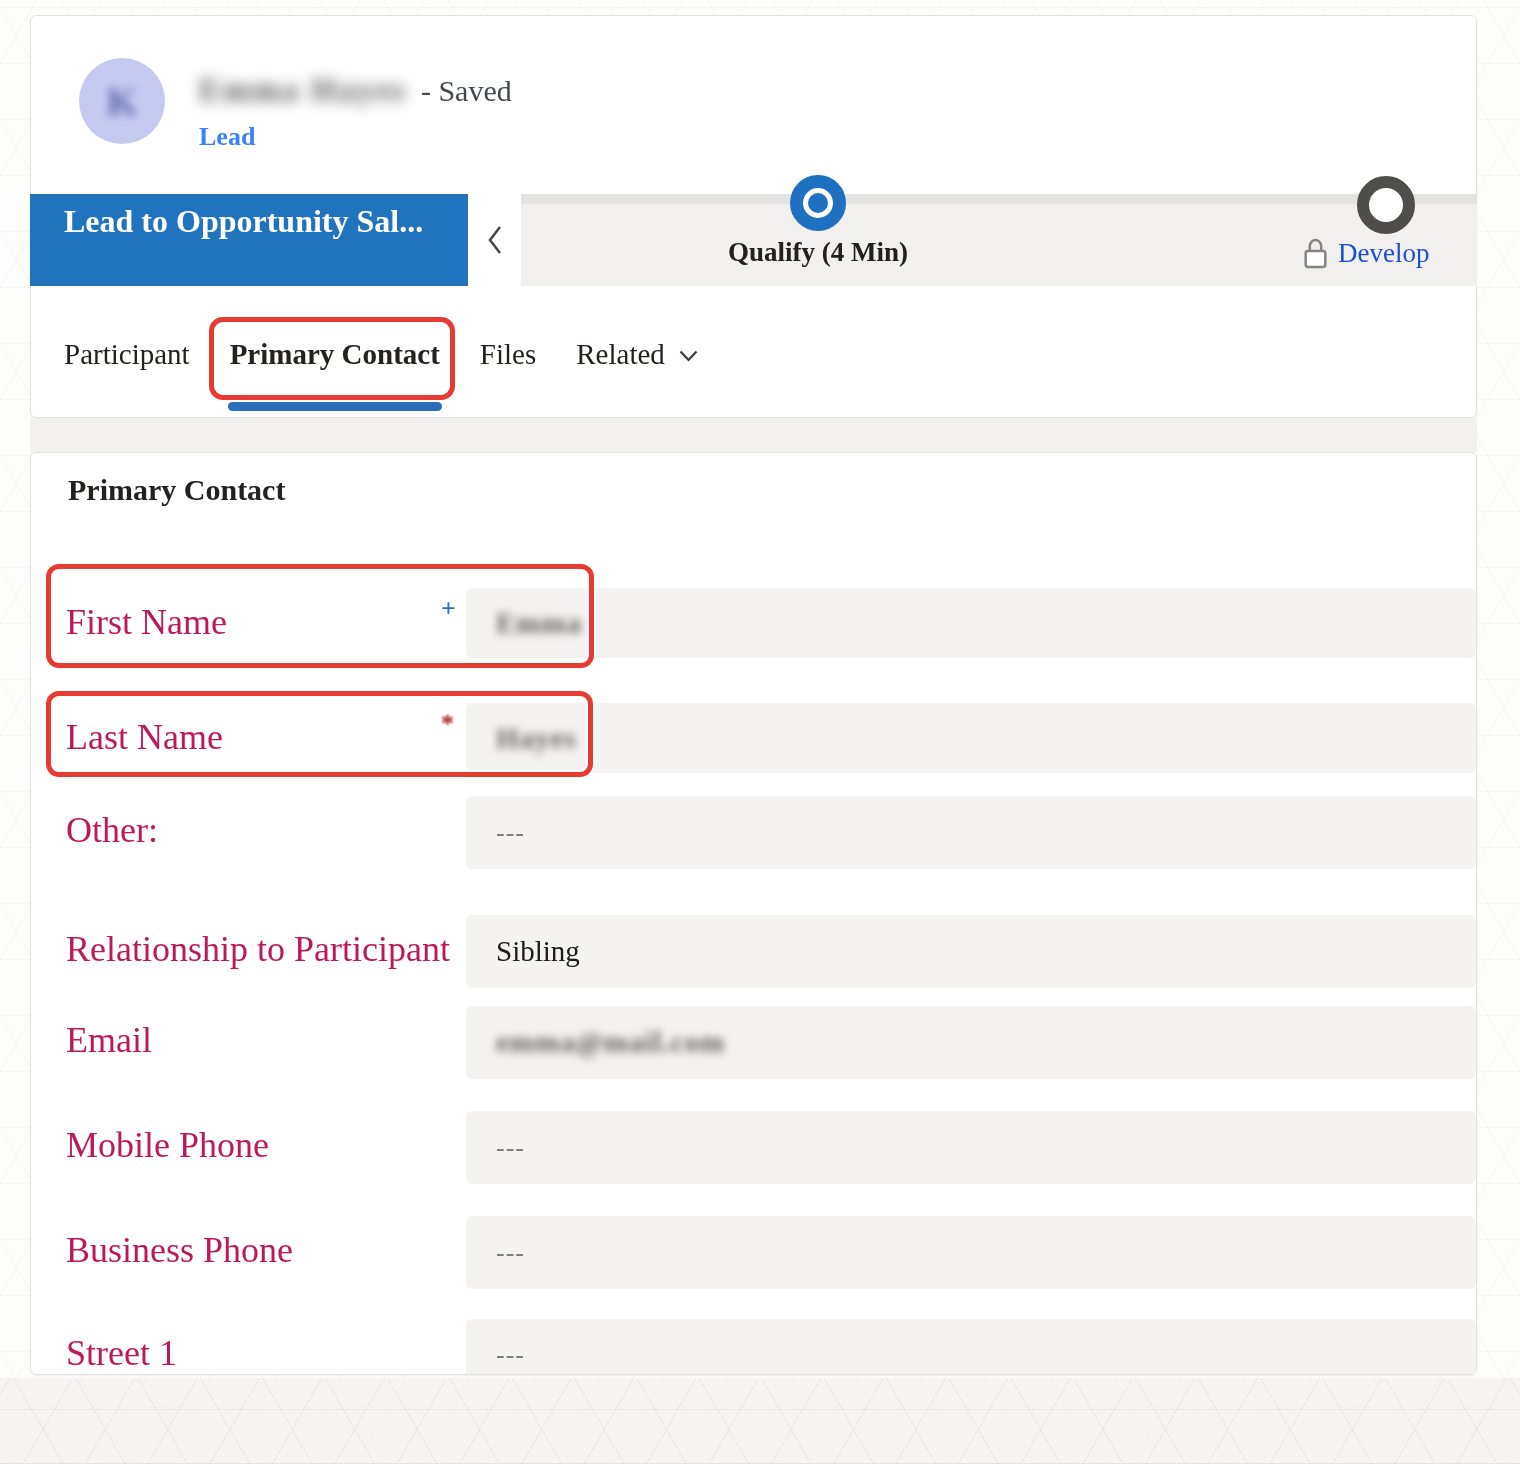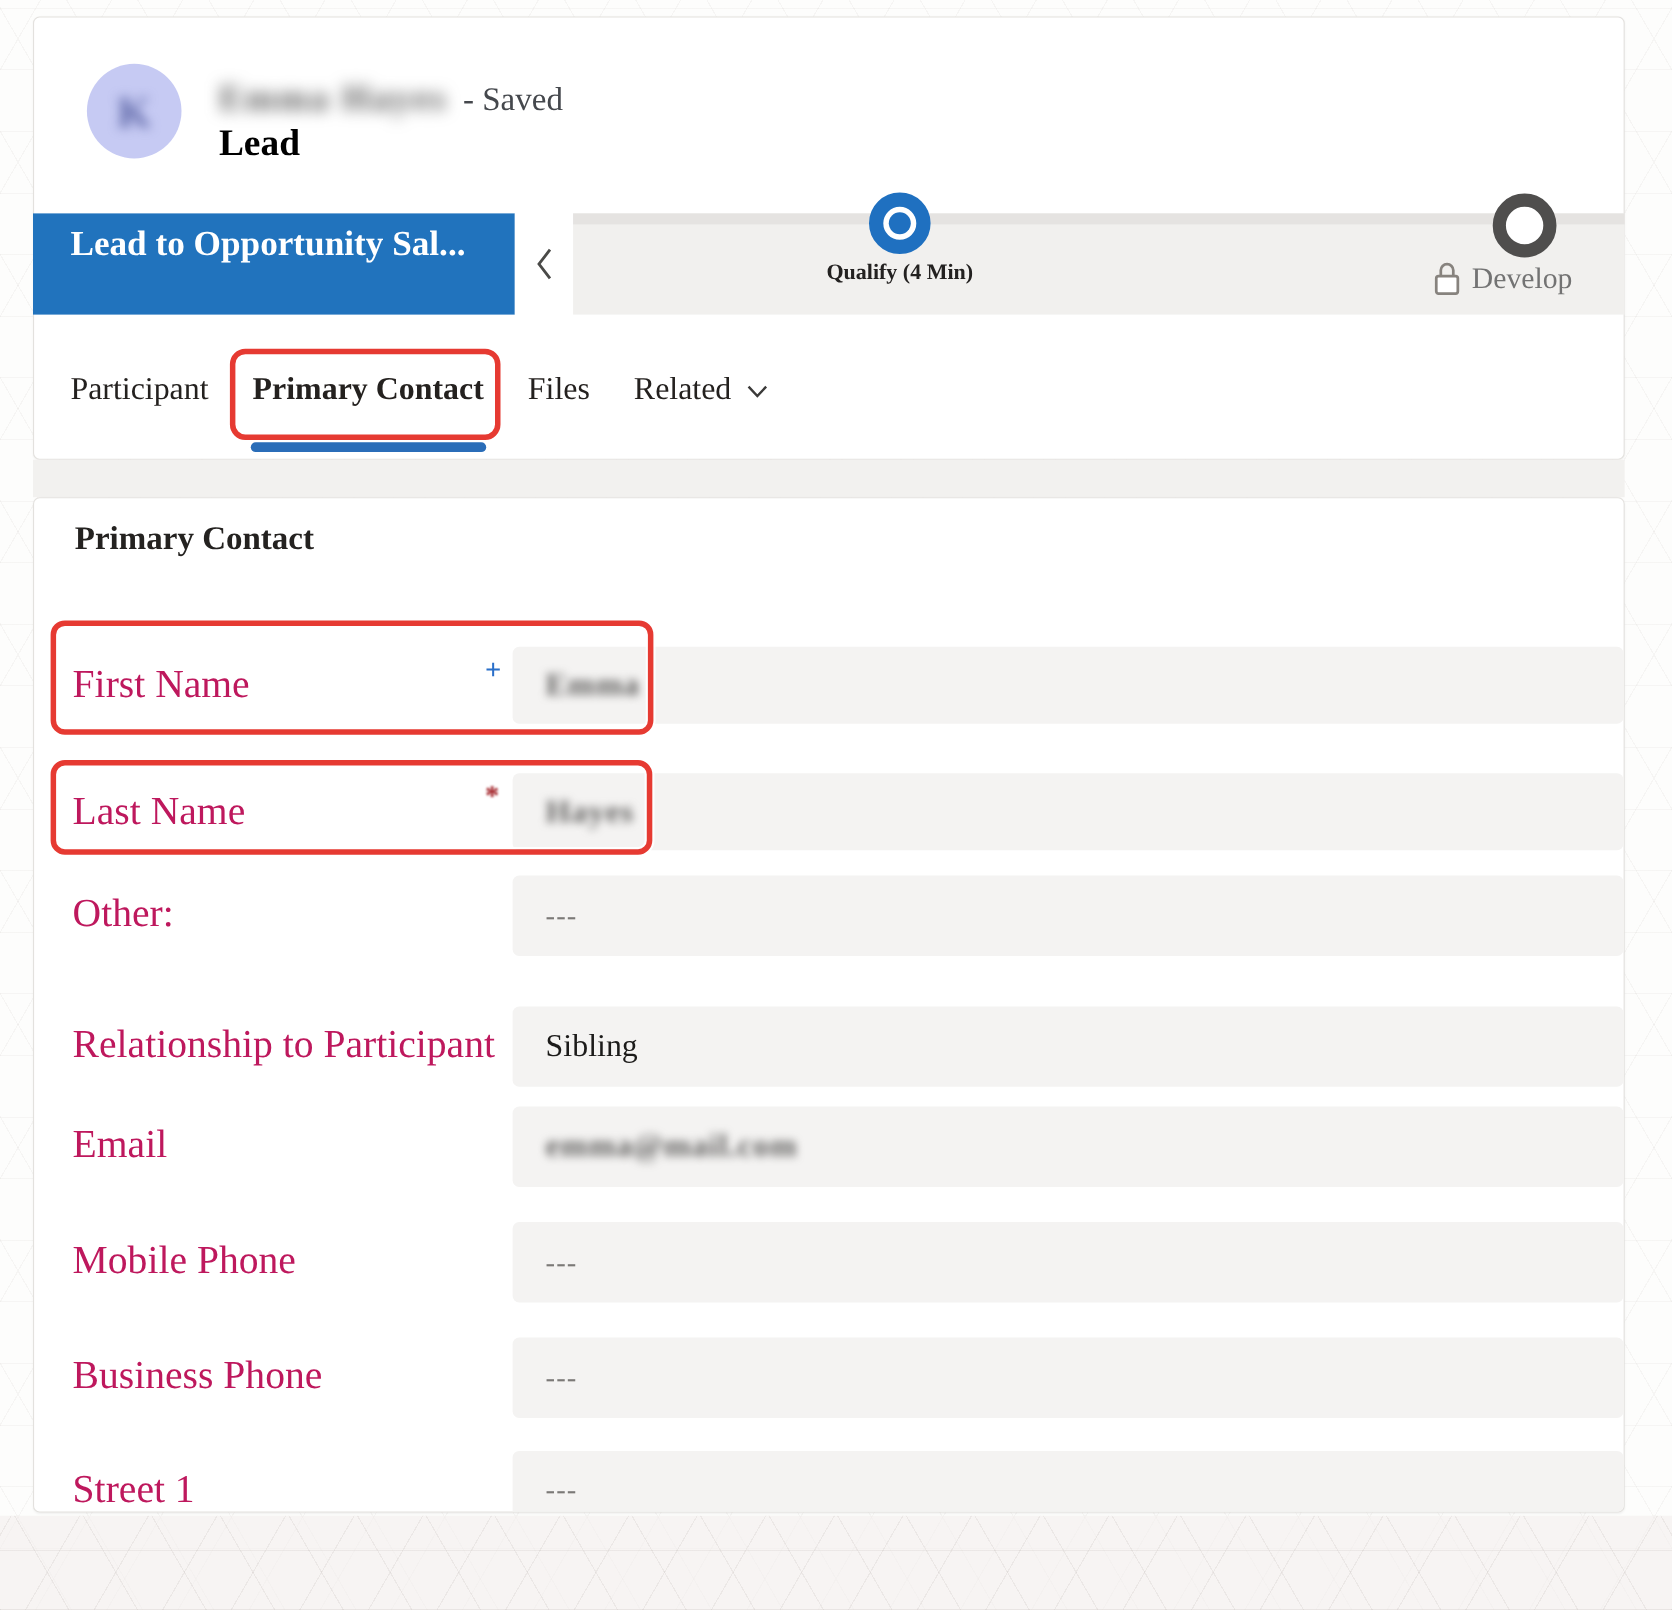--- a/index.html
+++ b/index.html
@@ -34,21 +34,21 @@
 
   
   #avatar{
     position:absolute; left:48px; top:42px; width:86px; height:86px; border-radius:50%;
     background:#c6caf3; display:flex; align-items:center; justify-content:center;
   }
   #avatar .glyph{ font-size:40px; font-weight:700; color:#5f68a8; filter:blur(5px); }
   #name-row{ position:absolute; left:168px; top:56px; display:flex; align-items:baseline; }
   #record-name{ font-size:33px; font-weight:600; color:#575757; filter:blur(7px); letter-spacing:2px; }
   #save-status{ font-size:30px; color:#45484d; margin-left:14px; }
-  #entity-label{ position:absolute; left:168px; top:96px; font-size:34px; font-weight:700; color:#000000; }
+  #entity-label{ position:absolute; left:168px; top:106px; font-size:26px; font-weight:700; color:#3b82f6; }
 
   
   #bpf{ position:absolute; left:0; top:178px; width:100%; height:92px; }
   #bpf-process{
     position:absolute; left:-1px; top:0; width:438px; height:92px; background:#2173bd;
     color:#fff; padding:11px 0 0 34px; cursor:pointer;
   }
   #bpf-process .t1{ font-size:32px; font-weight:700; line-height:33px; }
   #bpf-process .t2{ font-size:20px; line-height:26px; }
   #bpf-collapse{
@@ -59,30 +59,30 @@
     position:absolute; left:490px; right:-1px; top:0; height:92px; background:#f1f0ee;
   }
   #bpf-track .band{ position:absolute; left:0; right:0; top:0; height:10px; background:#e5e3e1; }
   #stage-qualify-circle{
     position:absolute; left:759px; top:-19px; width:56px; height:56px; border-radius:50%;
     background:#fff; border:13px solid #1f70c0; display:flex; align-items:center; justify-content:center;
   }
   #stage-qualify-circle .dot{ width:20px; height:20px; border-radius:50%; background:#1f70c0; }
   #stage-qualify-label{
     position:absolute; left:657px; top:43px; width:260px; text-align:center;
-    font-size:20px; font-weight:700; color:#232120;
+    font-size:27px; font-weight:700; color:#232120;
   }
   #stage-develop-circle{
     position:absolute; left:1326px; top:-18px; width:58px; height:58px; border-radius:50%;
     background:#fff; border:12px solid #4f4e4d;
   }
   #stage-develop-row{
     position:absolute; left:1272px; top:43px; display:flex; align-items:center; gap:10px;
   }
-  #stage-develop-row .lbl{ font-size:27px; color:#737373; }
+  #stage-develop-row .lbl{ font-size:27px; color:#1d4ed8; }
 
   
   #tabs{
     position:absolute; left:0; top:300px; width:100%; height:75px;
     display:flex; align-items:center; gap:40px; padding-left:33px;
   }
   .tab{ position:relative; font-size:29px; color:#24211f; height:60px; line-height:60px;
         display:flex; align-items:center; gap:14px; cursor:pointer; }
   .tab.active{ font-weight:700; }
   .tab.active::after{

